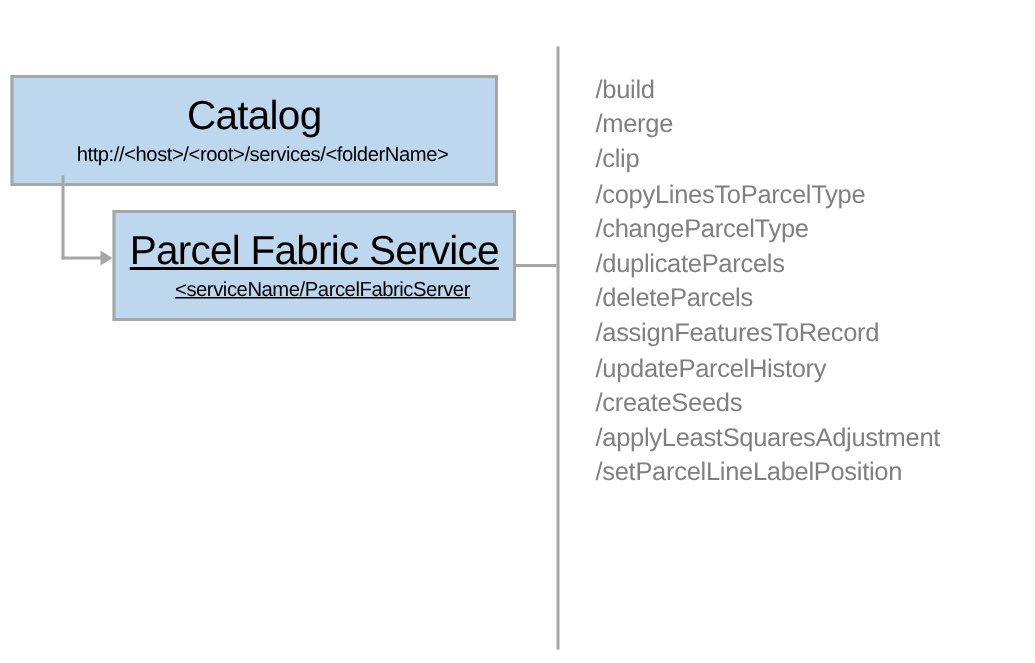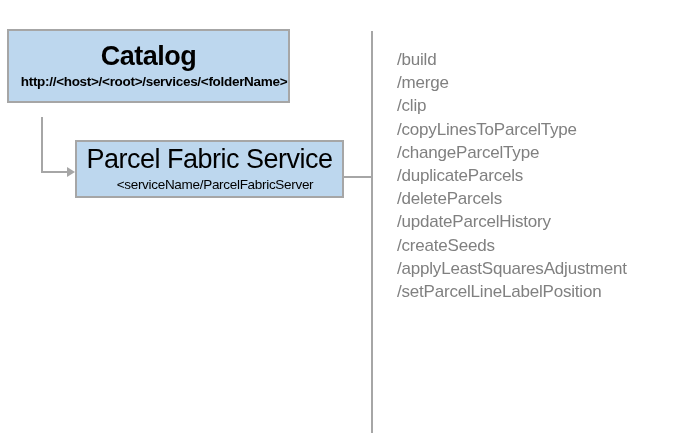--- a/index.html
+++ b/index.html
@@ -19,22 +19,22 @@
     position: absolute;
     box-sizing: border-box;
     background: var(--box-fill, #bdd7ee);
     border: 2px solid var(--box-border, #a6a6a6);
     display: flex;
     flex-direction: column;
     justify-content: center;
     align-items: center;
     text-align: center;
   }
-  .box-catalog  { left: 7px;  top: 29px;  width: 283px; height: 74px; font-weight: bold; }
-  .box-service  { left: 75px; top: 140px; width: 269px; height: 58px; }
+  .box-catalog  { left: 7px;  top: 50px;  width: 325px; height: 74px; }
+  .box-service  { left: 75px; top: 140px; width: 269px; height: 74px; text-decoration: underline; }
   .node-title {
     color: var(--title-text, #000000);
     font-size: 27px;
     line-height: 1.15;
     letter-spacing: -0.5px;
     white-space: nowrap;
   }
   .node-subtitle {
     color: var(--title-text, #000000);
     font-size: 13.5px;
@@ -108,20 +108,21 @@
 
 
       <li class="endpoint">/copyLinesToParcelType</li>
 
       <li class="endpoint">/changeParcelType</li>
 
       <li class="endpoint">/duplicateParcels</li>
 
       <li class="endpoint">/deleteParcels</li>
 
+      <li class="endpoint">/assignFeaturesToRecord</li>
 
 
       <li class="endpoint">/updateParcelHistory</li>
 
       <li class="endpoint">/createSeeds</li>
 
 
       <li class="endpoint">/applyLeastSquaresAdjustment</li>
 
 

